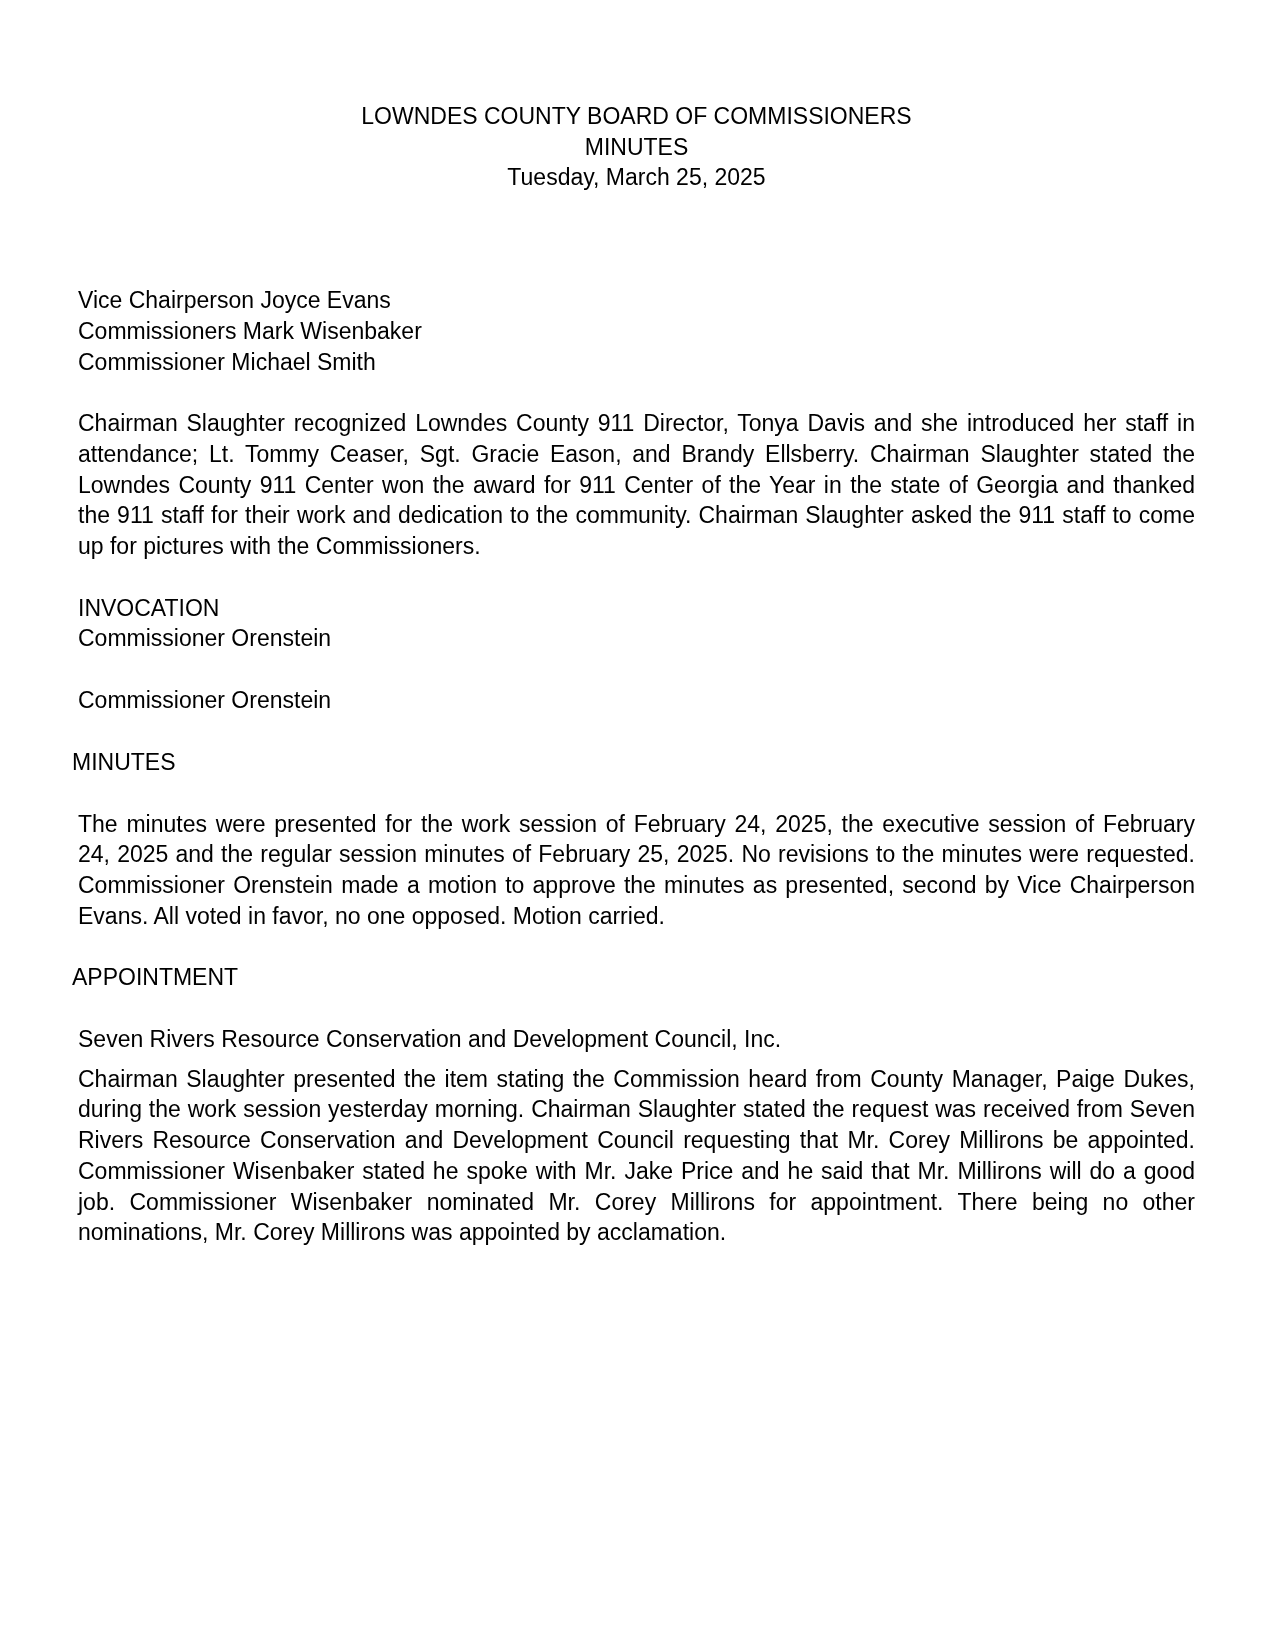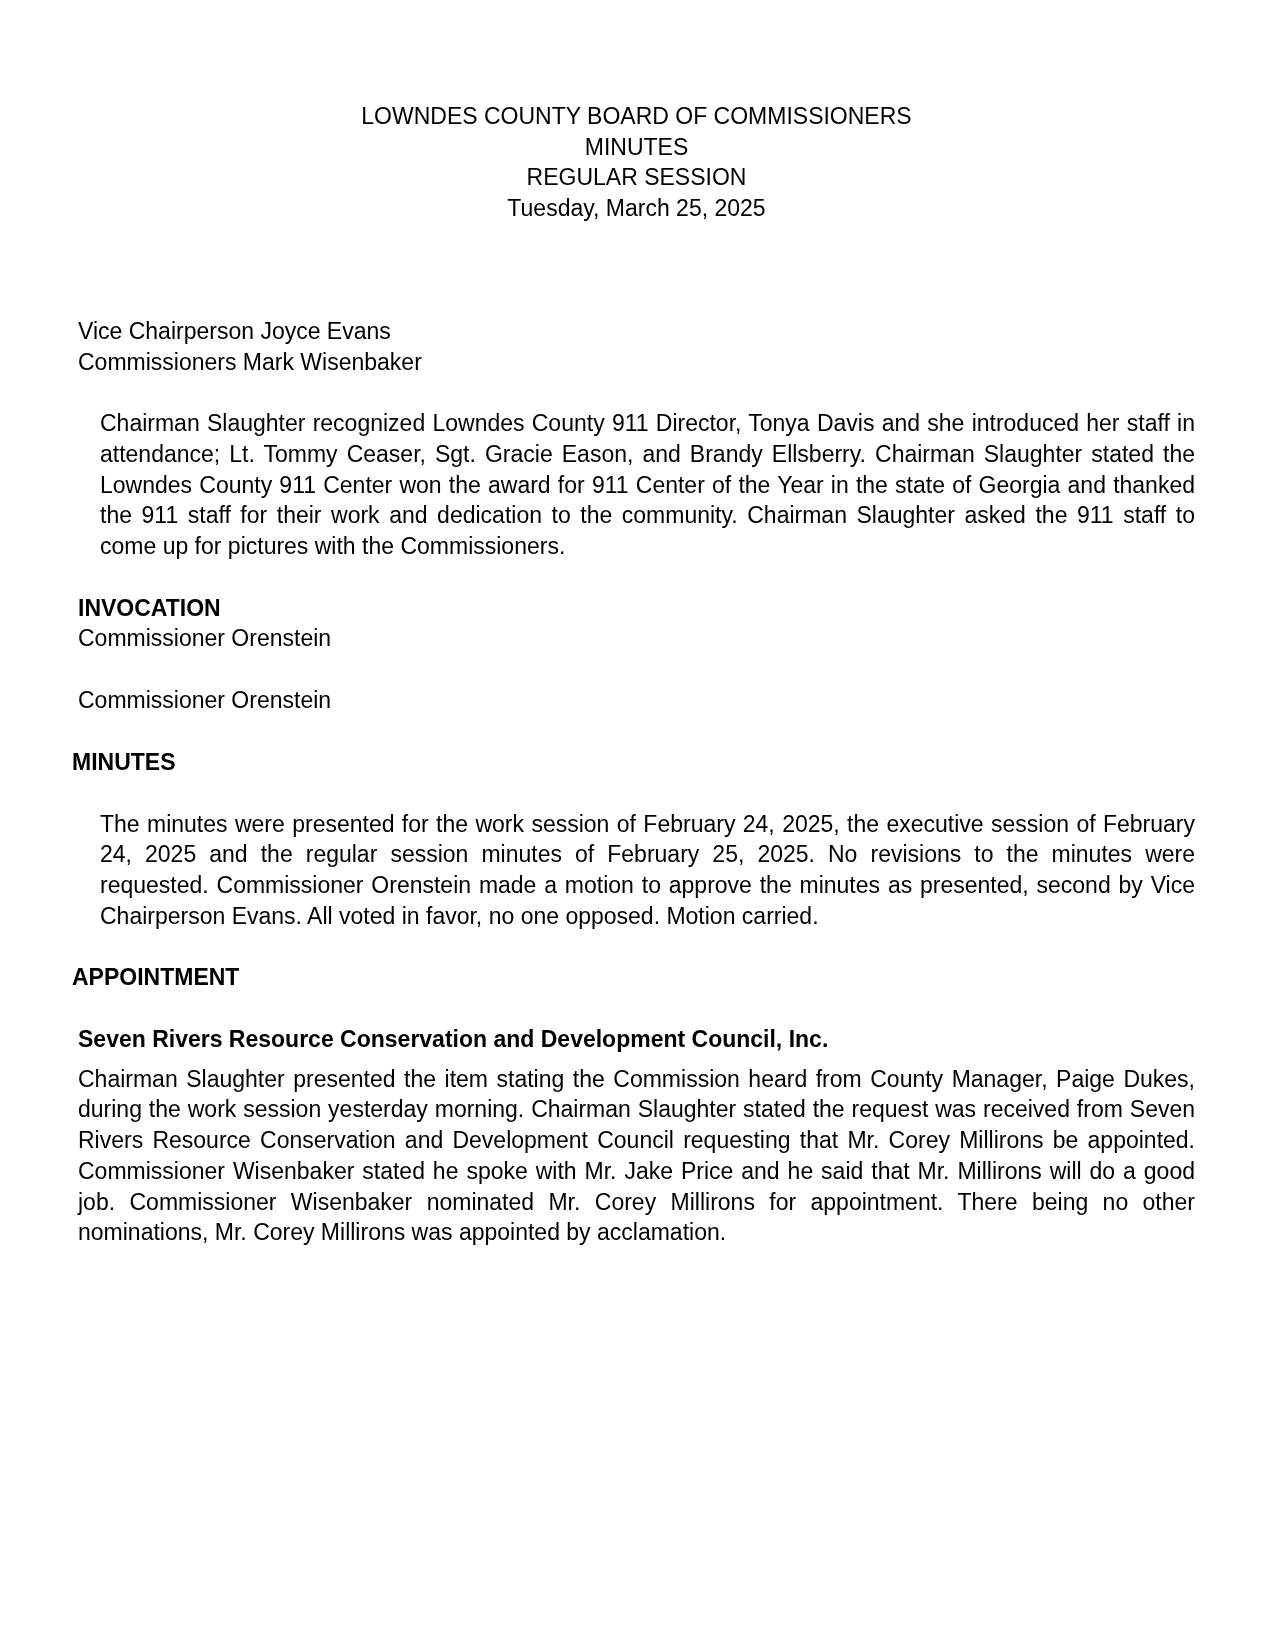--- a/index.html
+++ b/index.html
@@ -19,47 +19,46 @@
     padding: 101px 80px 0 78px;
     box-sizing: border-box;
   }
   .title-block { text-align: center; }
   .title-line { white-space: nowrap; }
   .attendance { margin-top: 92px; }
   .para {
     margin-top: 31px;
     text-align: justify;
     text-justify: inter-word;
-    margin-left: 22px;
   }
   .section { margin-top: 31px; }
-  .bold { font-weight: bold; }
+  .bold { font-weight: normal; }
   .outdent { margin-left: -6px; }
   .item-para {
     margin-top: 9px;
     text-align: justify;
     text-justify: inter-word;
   }
 </style>
 </head>
 <body>
 
 <div class="page">
   <div class="doc">
 
     <div class="title-block">
       <div class="title-line">LOWNDES COUNTY BOARD OF COMMISSIONERS</div>
       <div class="title-line">MINUTES</div>
-      <div class="title-line">REGULAR SESSION</div>
       <div class="title-line">Tuesday, March 25, 2025</div>
     </div>
 
     <div class="attendance">
       <div>Vice Chairperson Joyce Evans</div>
       <div>Commissioners Mark Wisenbaker</div>
+      <div>Commissioner Michael Smith</div>
     </div>
 
     <div class="para">Chairman Slaughter recognized Lowndes County 911 Director, Tonya Davis and she introduced her staff in attendance; Lt. Tommy Ceaser, Sgt. Gracie Eason, and Brandy Ellsberry. Chairman Slaughter stated the Lowndes County 911 Center won the award for 911 Center of the Year in the state of Georgia and thanked the 911 staff for their work and dedication to the community. Chairman Slaughter asked the 911 staff to come up for pictures with the Commissioners.</div>
 
     <div class="section">
       <div class="bold">INVOCATION</div>
       <div>Commissioner Orenstein</div>
     </div>
 
     <div class="section">

